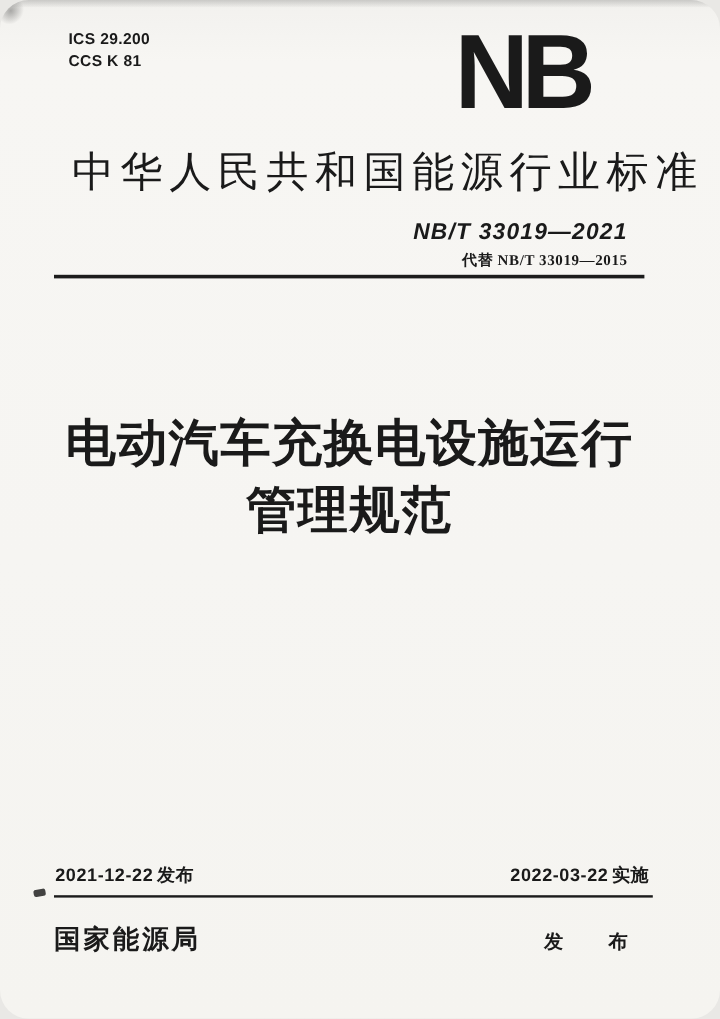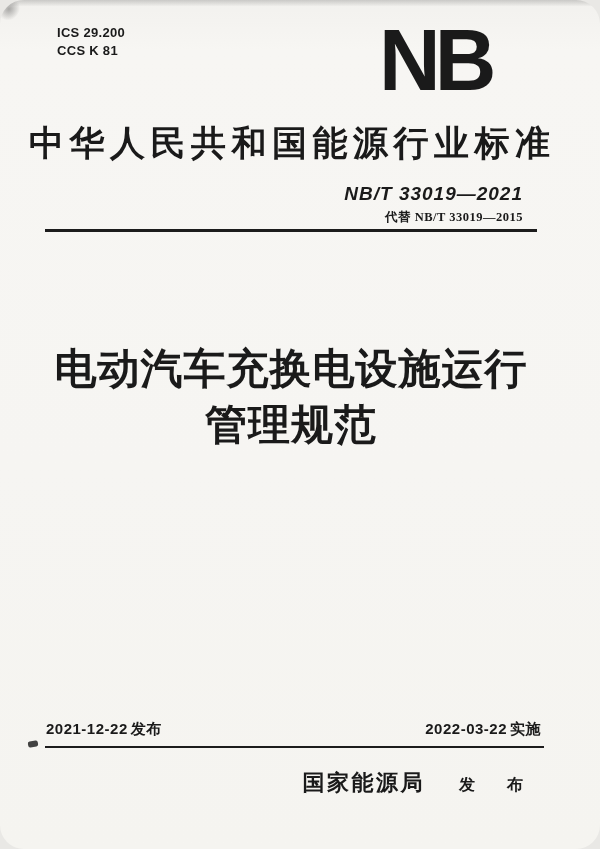--- a/index.html
+++ b/index.html
@@ -39,23 +39,23 @@
     font-size: 13px; font-weight: bold; line-height: 18px; letter-spacing: 0.3px;
   }
   .nb-logo {
     position: absolute; left: 379px; top: 12px;
     font-size: 88px; line-height: 96px; font-weight: 800;
     letter-spacing: -6px;
     transform: scaleX(0.97);
     transform-origin: left top;
   }
   .standard-category {
-    position: absolute; left: 29px; top: 120px; width: 510px;
+    position: absolute; left: 60px; top: 120px; width: 510px;
     font-family: "Liberation Serif", "DejaVu Serif", serif;
-    font-size: 35px; font-weight: bold; letter-spacing: 5.5px;
+    font-size: 35px; font-weight: normal; letter-spacing: 5.5px;
     white-space: nowrap;
   }
   .code-block {
     position: absolute; right: 77px; top: 183px; text-align: right;
   }
   .standard-code {
     font-size: 19px; font-weight: bold; letter-spacing: 1px;
     font-family: "Liberation Sans", "DejaVu Sans", sans-serif;
     font-style: italic;
   }
@@ -85,22 +85,22 @@
     display: flex; justify-content: space-between; align-items: baseline;
     font-size: 15px; font-weight: 700; letter-spacing: 0.5px;
   }
   .date-label { margin-left: 3px; }
   .rule-bottom {
     position: absolute; left: 45px; top: 746px; width: 499px; height: 2px;
     background: #1c1c1c;
   }
   .publisher-row {
     position: absolute; left: 45px; top: 768px; width: 492px;
-    display: flex; justify-content: flex-end; align-items: baseline;
-    font-family: Liberation Serif, serif;
+    display: flex; justify-content: space-between; align-items: baseline;
+    font-family: Liberation Mono, monospace;
     font-weight: bold;
   }
   .issuing-authority {
     font-size: 22px; letter-spacing: 2.5px;
   }
   .issue-action {
     font-size: 16px; letter-spacing: 14px; margin-left: 34px;
   }
 </style>
 </head>

